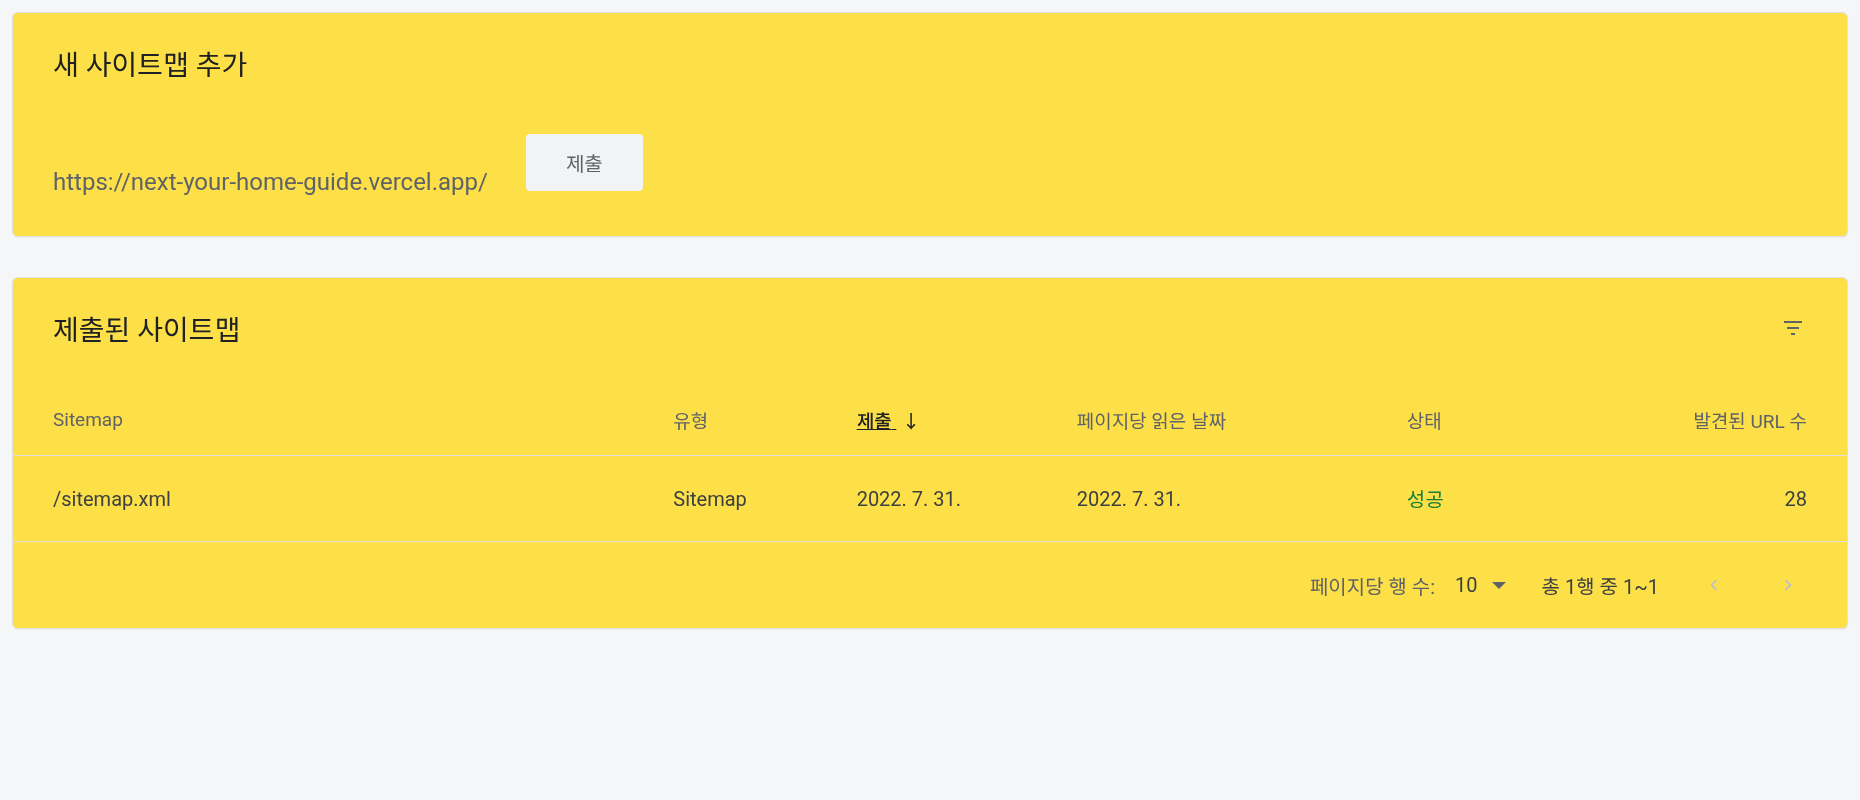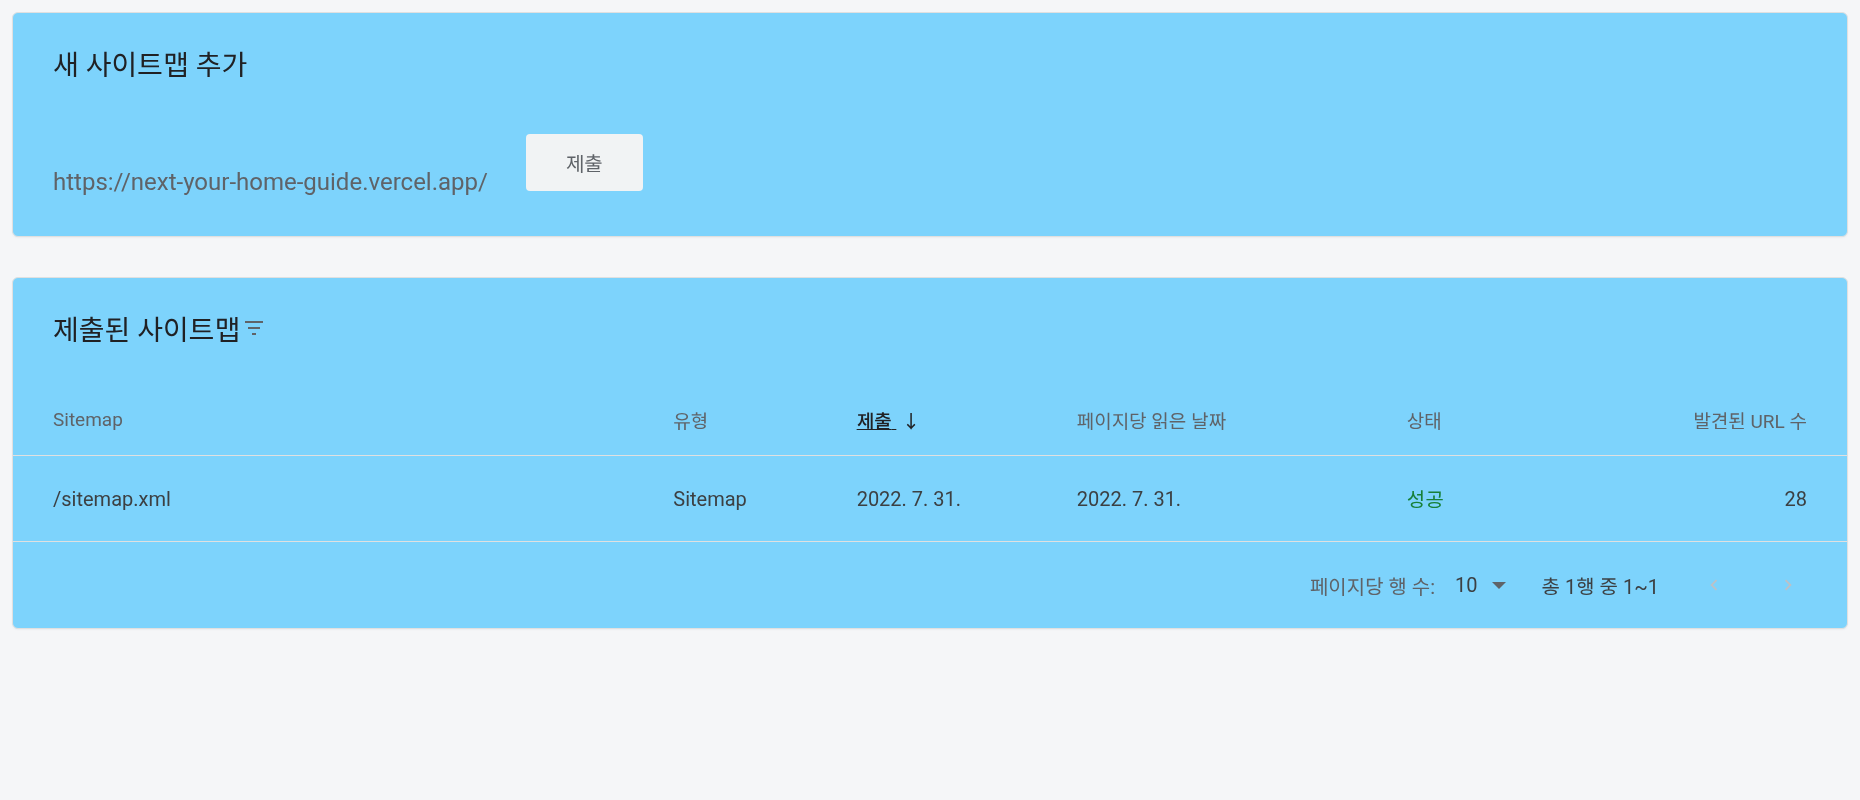--- a/index.html
+++ b/index.html
@@ -8,21 +8,21 @@
       box-sizing: border-box;
     }
     body {
       font-family: 'Roboto', 'Noto Sans KR', Arial, sans-serif;
       background: #f5f6f8;
       padding: 12px;
       width: 1860px;
       height: 800px;
     }
     .card {
-      background: #7dd3fc;
+      background: #fde047;
       border: 1px solid #e0e0e0;
       border-radius: 6px;
       box-shadow: 0 1px 2px rgba(0,0,0,0.04);
       margin-bottom: 40px;
     }
     .card-inner {
       padding: 30px 40px 40px 40px;
     }
     .card-title {
       font-size: 28px;
@@ -61,20 +61,21 @@
       border: none;
       border-radius: 4px;
       padding: 14px 40px;
       font-size: 20px;
       color: #5f6368;
       cursor: pointer;
       font-family: inherit;
     }
     .table-card-header {
       display: flex;
+      justify-content: space-between;
       align-items: center;
       padding: 30px 40px 40px 40px;
     }
     .table-title {
       font-size: 28px;
       font-weight: 400;
       color: #202124;
     }
     .filter-icon {
       width: 28px;

